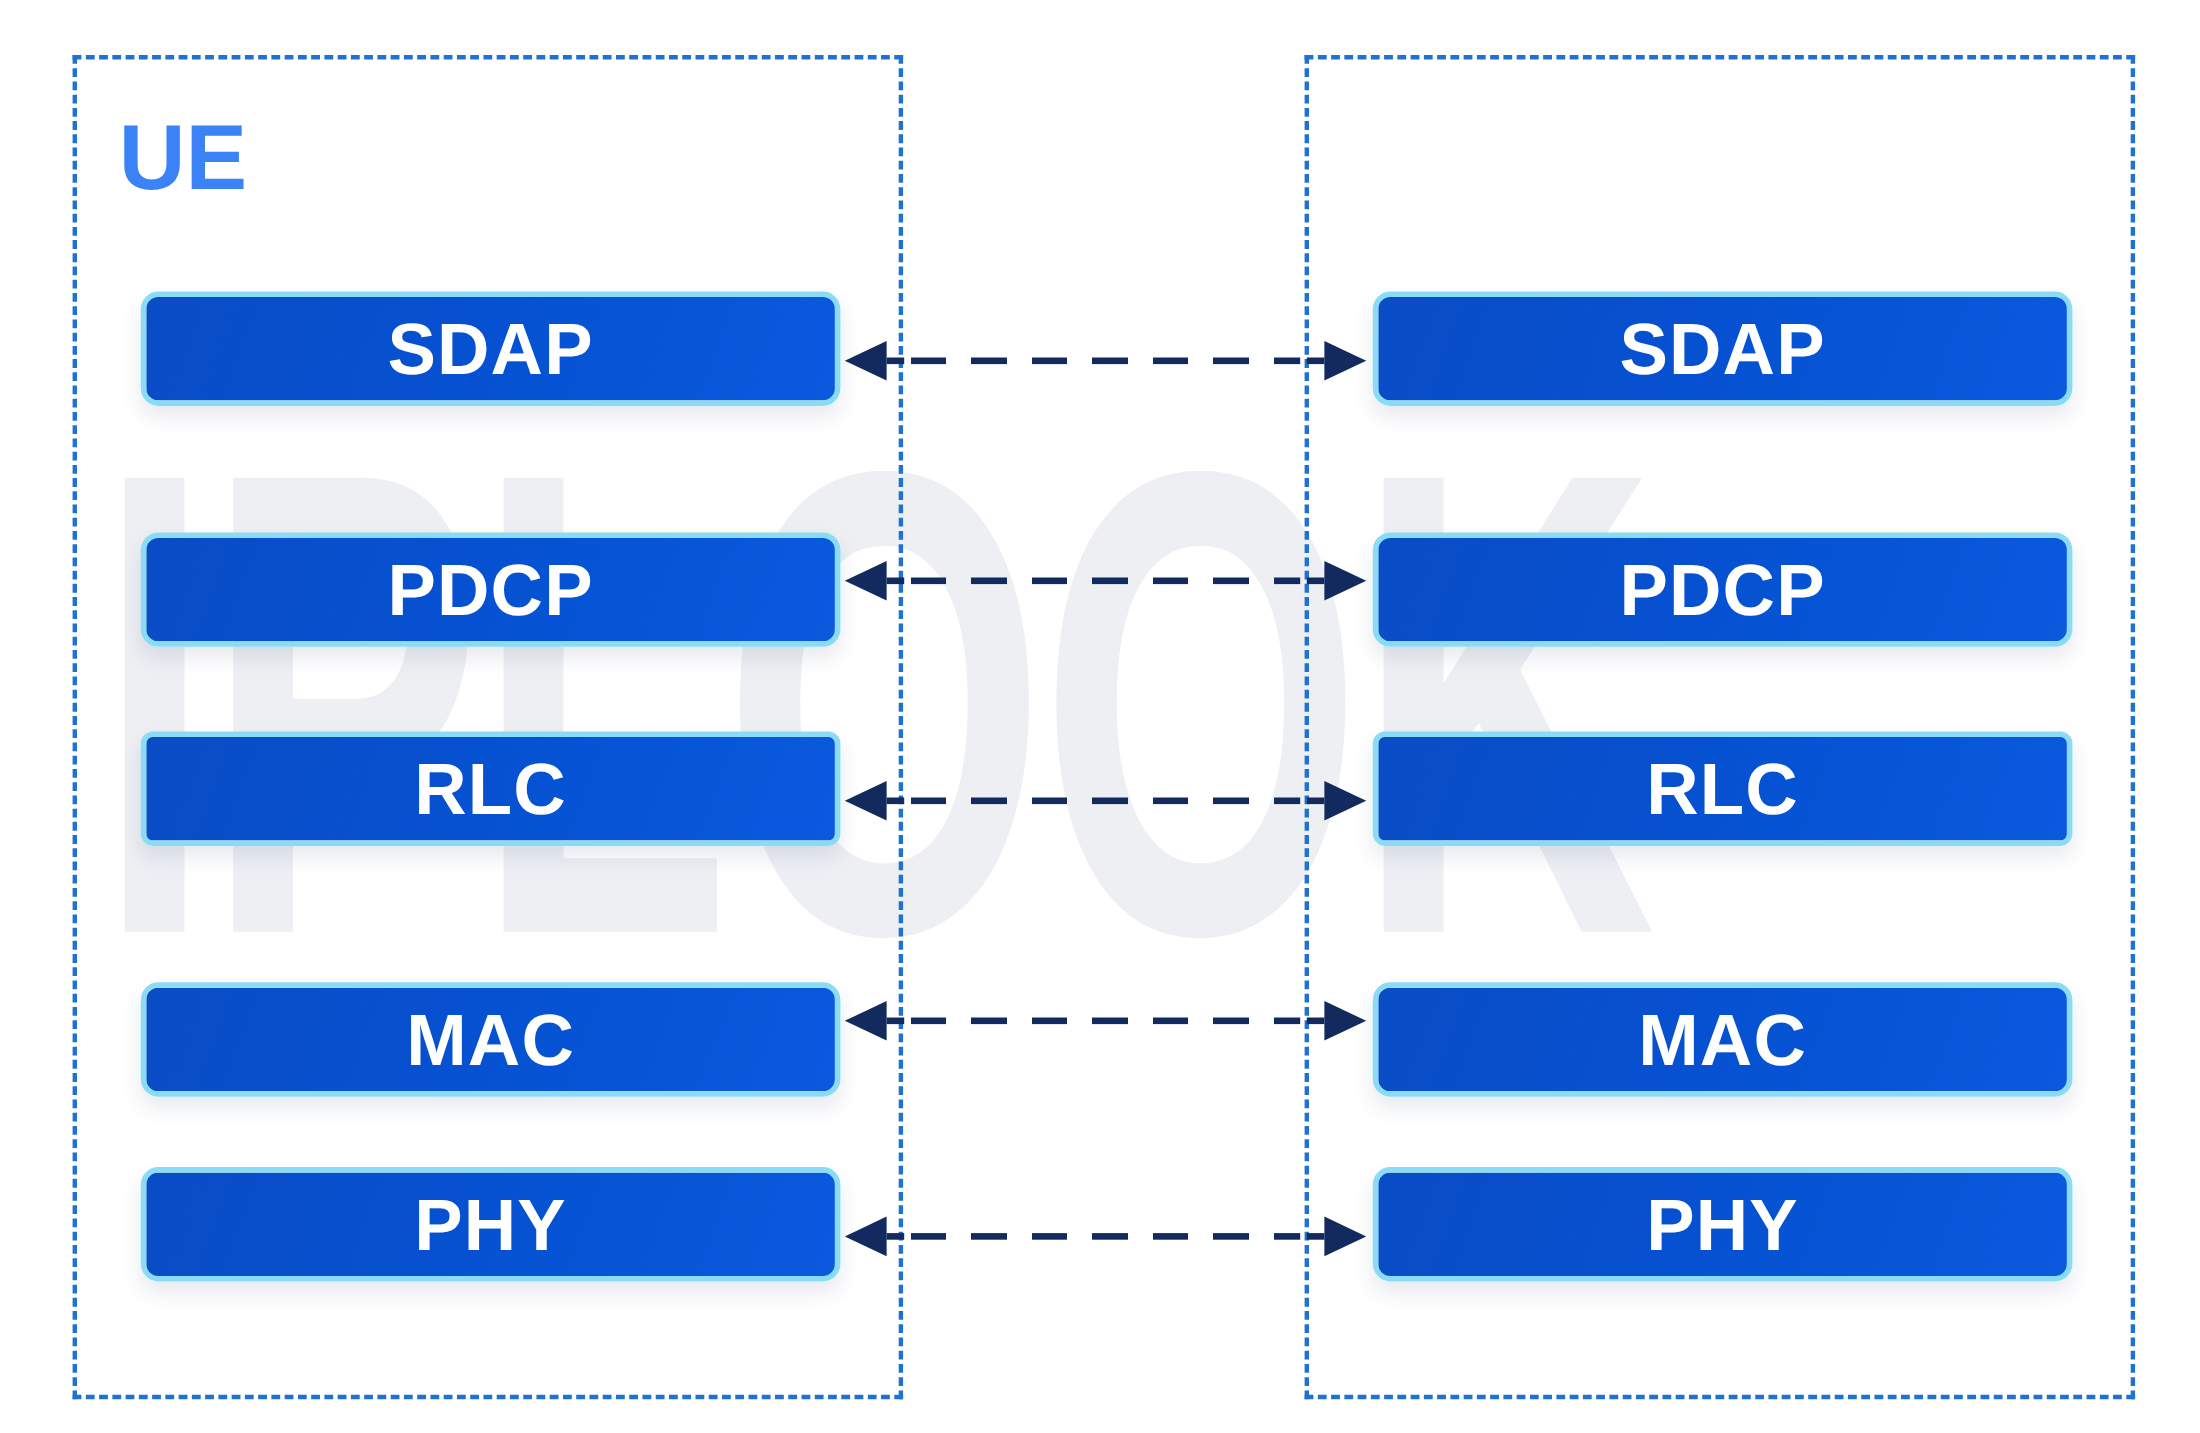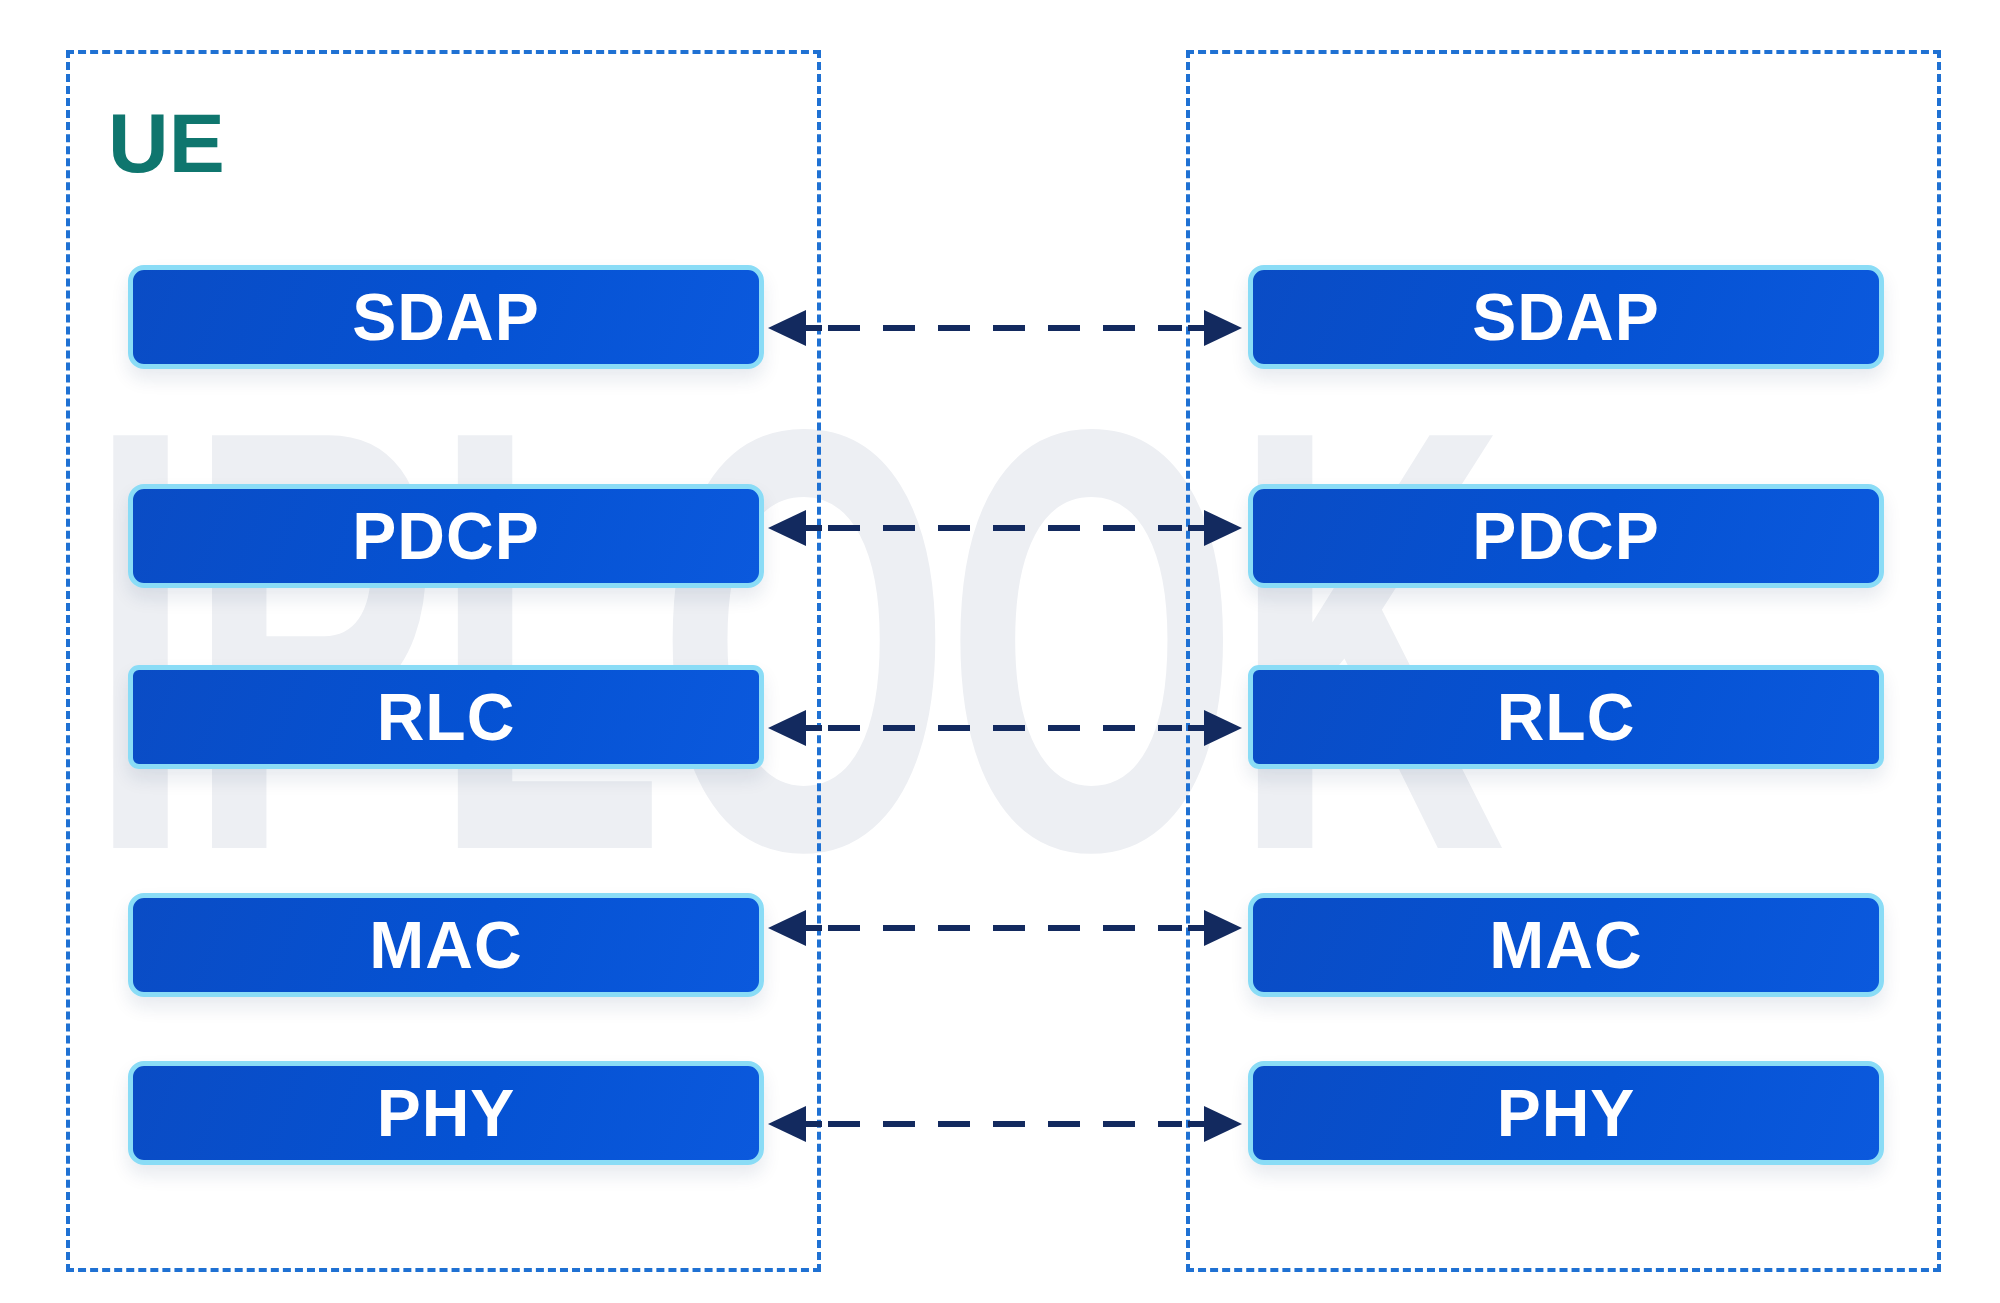--- a/index.html
+++ b/index.html
@@ -43,21 +43,21 @@
   }
   .node-col.left  { left: 66px; }
   .node-col.right { left: 1186px; }
 
   .node-title {
     position: absolute;
     top: 43px;
     font-size: 84px;
     font-weight: bold;
     line-height: 1.1;
-    color: #0f766e;
+    color: #3b82f6;
     letter-spacing: 0px;
     white-space: nowrap;
   }
   .node-col.left  .node-title { left: 38px; }
   .node-col.right .node-title { left: 36px; }
 
   
   .layer-box {
     position: absolute;
     left: 58px;

